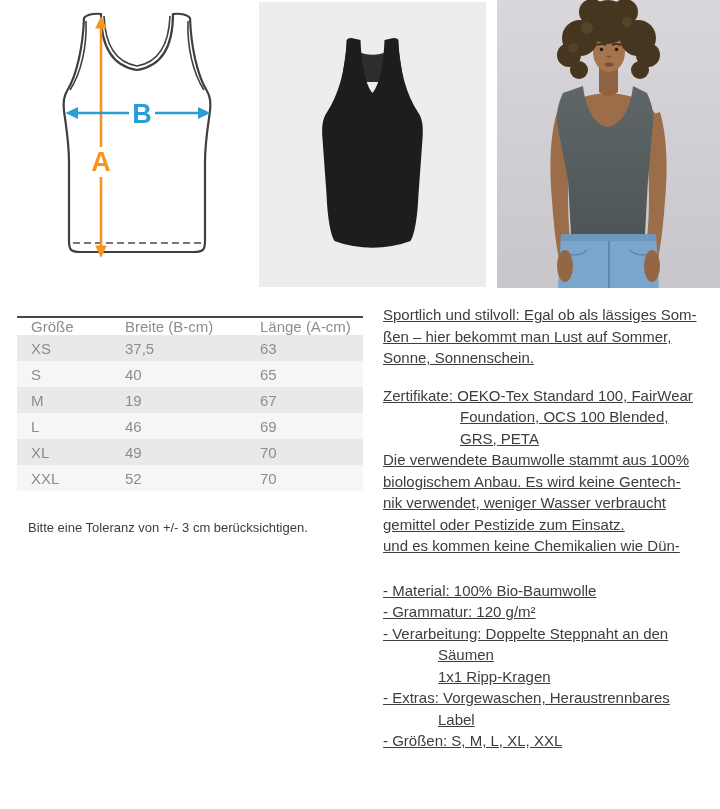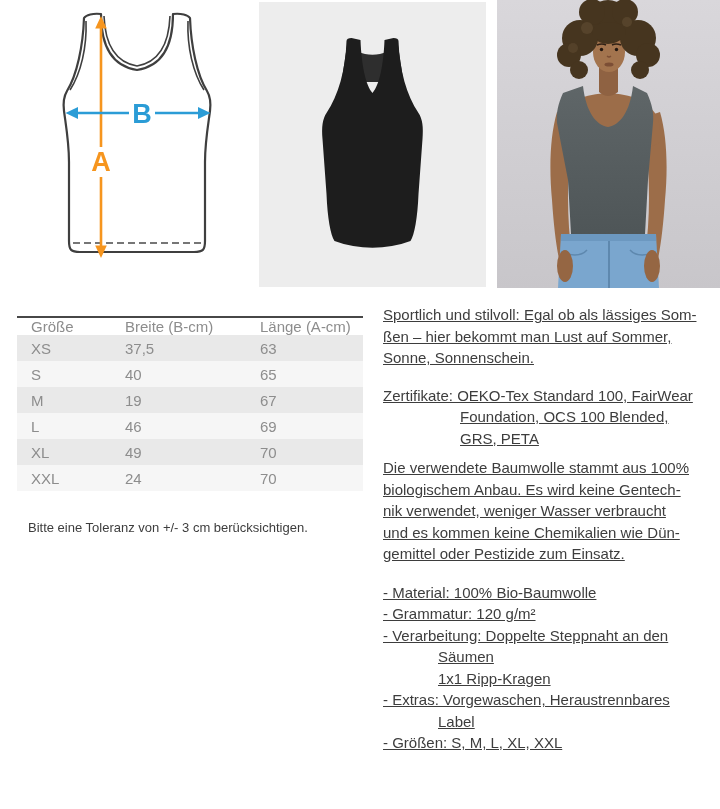--- a/index.html
+++ b/index.html
@@ -40,22 +40,22 @@
   tbody tr:nth-child(odd){background:var(--stripe);}
   tbody tr:nth-child(even){background:var(--stripe-light);}
 
   
   #tolerance{left:28px;top:520px;font-size:13px;color:var(--body-text);white-space:nowrap;}
 
   
   #description{left:383px;top:304px;width:337px;font-size:15px;line-height:21.5px;
     color:var(--body-text);text-decoration:underline;}
   .para{margin:0 0 16px 0;}
-  .para.p2{margin-bottom:8px;}
-  .para.p3{margin-bottom:17px;}
+  .para.p2{margin-bottom:0;}
+  .para.p3{margin-bottom:23px;}
   .para.p4{margin-bottom:12px;}
   .dline{white-space:nowrap;}
   .ind-1{padding-left:77px;}
   .ind-2{padding-left:55px;}
 
   text.dim-label{font-weight:bold;font-size:27px;
     font-family:"Liberation Sans","DejaVu Sans",sans-serif;}
 </style>
 </head>
 <body>
@@ -207,21 +207,21 @@
             <td>46</td>
             <td>69</td>
           </tr>
           <tr>
             <td>XL</td>
             <td>49</td>
             <td>70</td>
           </tr>
           <tr>
             <td>XXL</td>
-            <td>24</td>
+            <td>52</td>
             <td>70</td>
           </tr>
         </tbody>
     </table>
   </div>
 
   <div class="abs" id="tolerance">Bitte eine Toleranz von +/- 3 cm berücksichtigen.</div>
 
   <div class="abs" id="description">
       <div class="para p1">
@@ -231,22 +231,22 @@
       </div>
       <div class="para p2">
         <div class="dline ind-0">Zertifikate: OEKO-Tex Standard 100, FairWear</div>
         <div class="dline ind-1">Foundation, OCS 100 Blended,</div>
         <div class="dline ind-1">GRS, PETA</div>
       </div>
       <div class="para p3">
         <div class="dline ind-0">Die verwendete Baumwolle stammt aus 100%</div>
         <div class="dline ind-0">biologischem Anbau. Es wird keine Gentech-</div>
         <div class="dline ind-0">nik verwendet, weniger Wasser verbraucht</div>
+        <div class="dline ind-0">gemittel oder Pestizide zum Einsatz.</div>
         <div class="dline ind-0">und es kommen keine Chemikalien wie Dün-</div>
-        <div class="dline ind-0">gemittel oder Pestizide zum Einsatz.</div>
       </div>
       <div class="para p4">
         <div class="dline ind-0">- Material: 100% Bio-Baumwolle</div>
         <div class="dline ind-0">- Grammatur: 120 g/m²</div>
         <div class="dline ind-0">- Verarbeitung: Doppelte Steppnaht an den</div>
         <div class="dline ind-2">Säumen</div>
         <div class="dline ind-2">1x1 Ripp-Kragen</div>
         <div class="dline ind-0">- Extras: Vorgewaschen, Heraustrennbares</div>
         <div class="dline ind-2">Label</div>
         <div class="dline ind-0">- Größen: S, M, L, XL, XXL</div>

